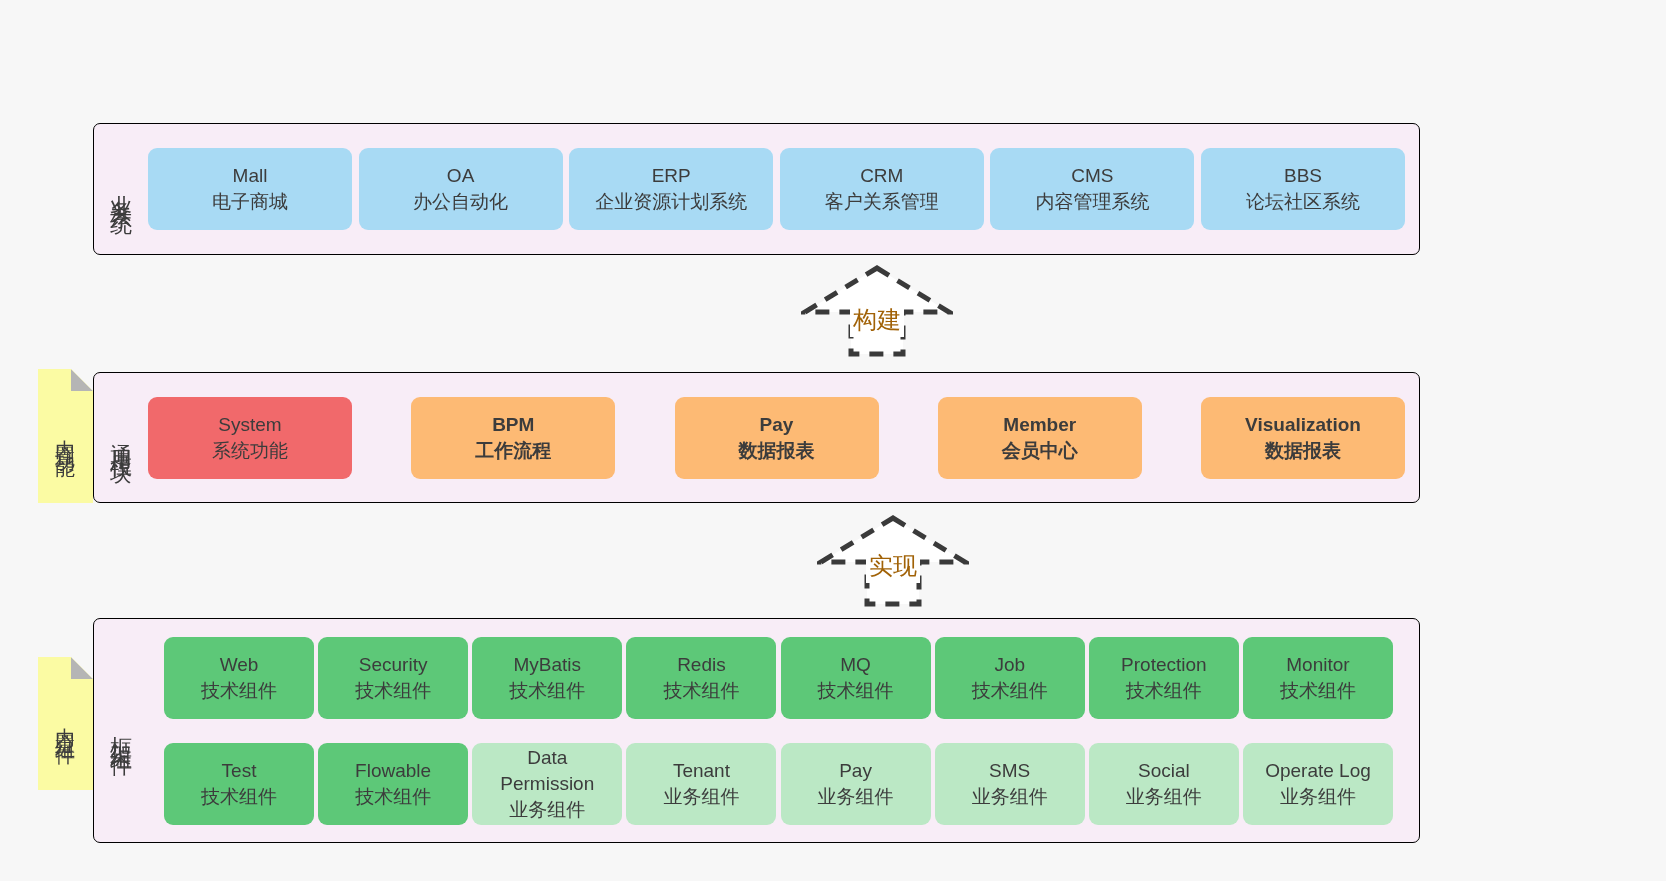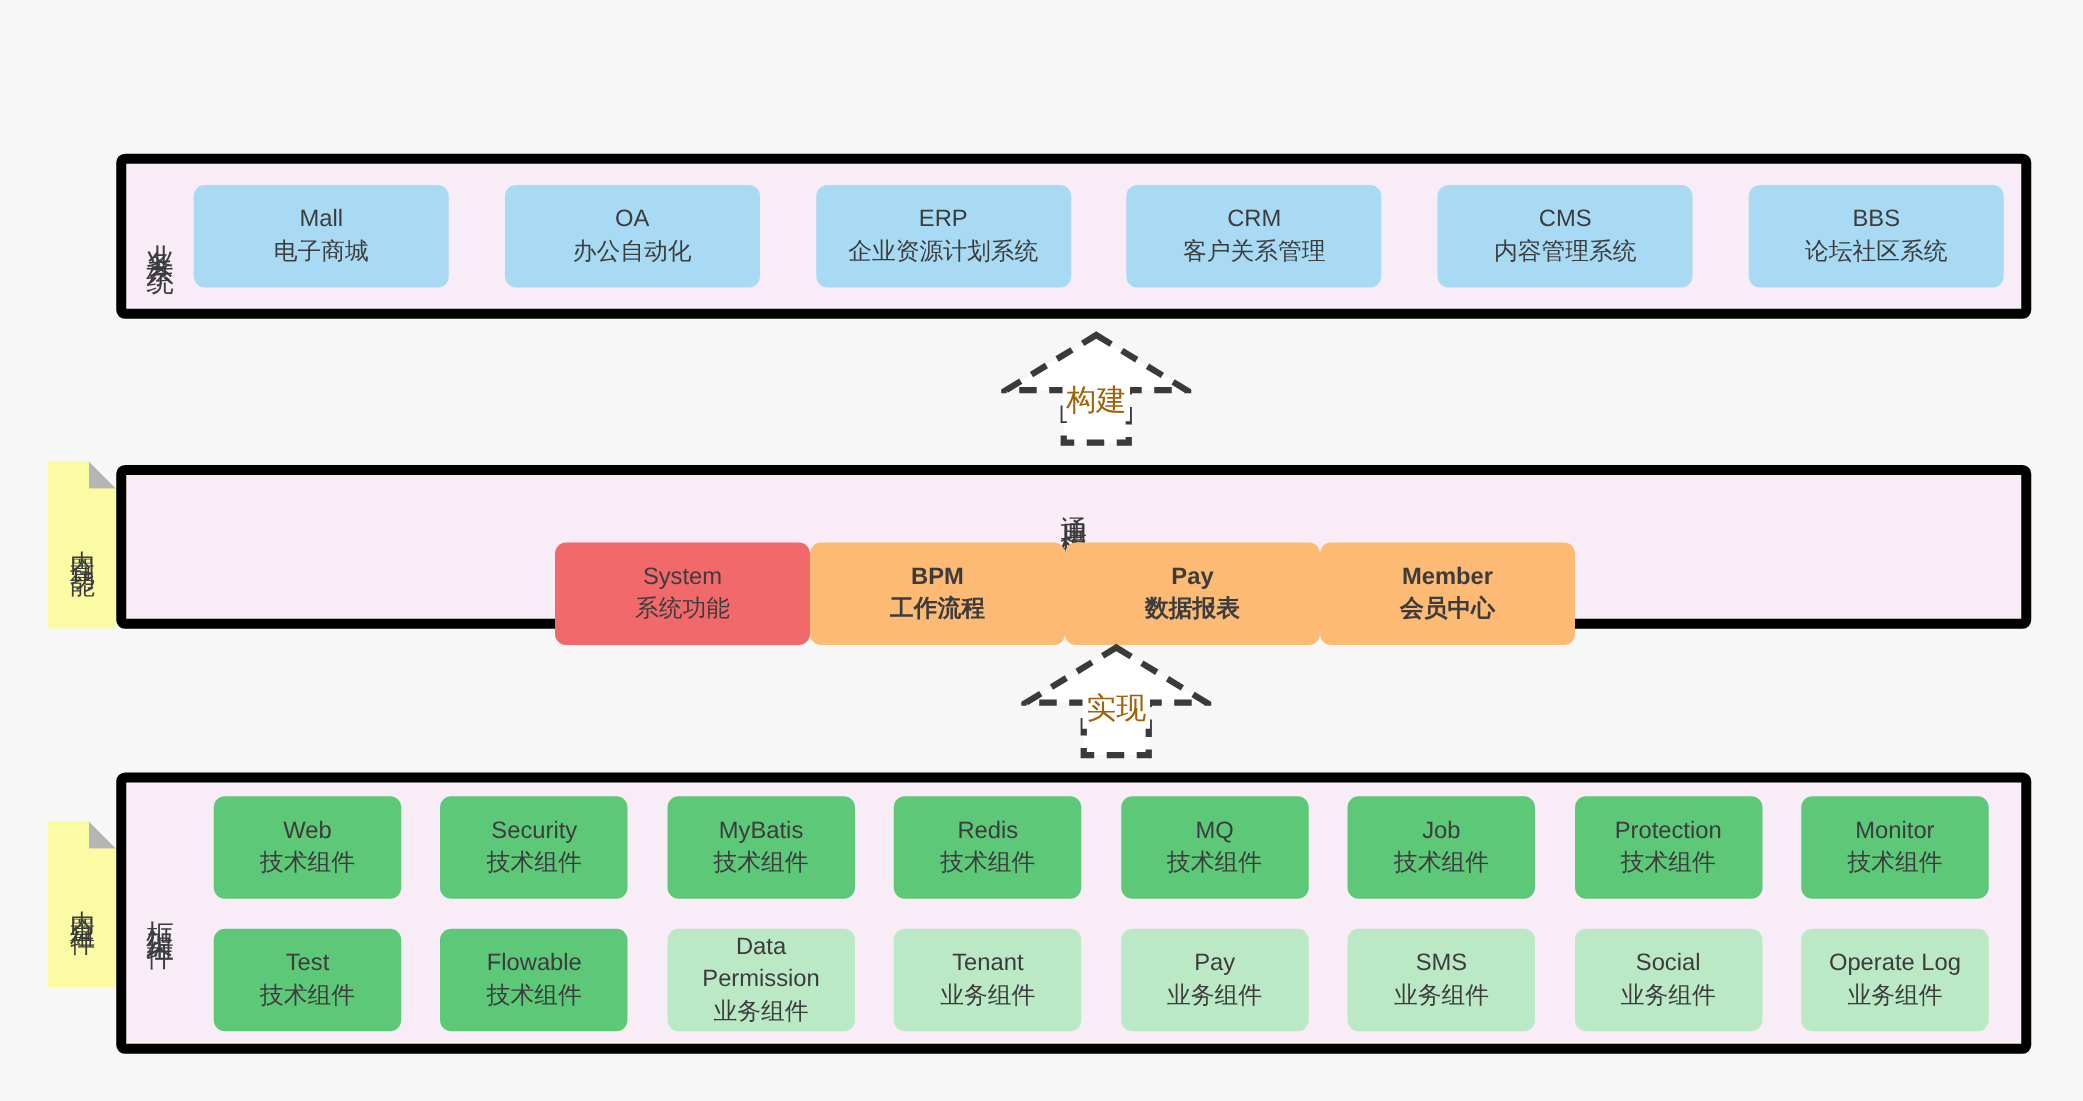--- a/index.html
+++ b/index.html
@@ -9,29 +9,29 @@
     color:#3c3c3c;
   }
   .canvas{
     position:relative;
     width:1666px;height:881px;
     background:#f7f7f7;
     overflow:hidden;
   }
   
   .layer{
-    position:absolute;left:93px;width:1532px;
+    position:absolute;left:93px;width:1327px;
     background:#f8edf7;
-    border:8px solid #000000;
+    border:1px solid #000000;
     border-radius:7px;
     display:flex;align-items:center;
     box-sizing:border-box;
   }
   .layer1{top:123px;height:132px;}
-  .layer2{top:372px;height:131px;flex-direction:column;}
+  .layer2{top:372px;height:131px;}
   .layer3{top:618px;height:225px;}
   .layer-label{
     flex:0 0 54px;width:54px;
     display:flex;align-items:center;justify-content:center;
     font-size:22px;color:#3c3c3c;
   }
   .vtext{
     writing-mode:vertical-rl;
     text-orientation:upright;
     letter-spacing:6px;
@@ -153,20 +153,24 @@
         <span>工作流程</span>
       </div>
       <div class="box pink w6">
         <span>Pay</span>
         <span>数据报表</span>
       </div>
       <div class="box pink w6">
         <span>Member</span>
         <span>会员中心</span>
       </div>
+      <div class="box pink w6">
+        <span>Visualization</span>
+        <span>数据报表</span>
+      </div>
     </div>
   </section>
 
   <div class="arrow" style="left:817px;top:514px;">
     <svg width="152" height="94" viewBox="0 0 152 94">
       <polygon points="76,4 148,48 102,48 102,90 50,90 50,48 4,48" fill="#ffffff" stroke="#3a3a3a" stroke-width="5" stroke-dasharray="14 10"></polygon>
     </svg>
   </div>
   <span class="arrow-label" style="left:893px;top:566px;">实现</span>
 

